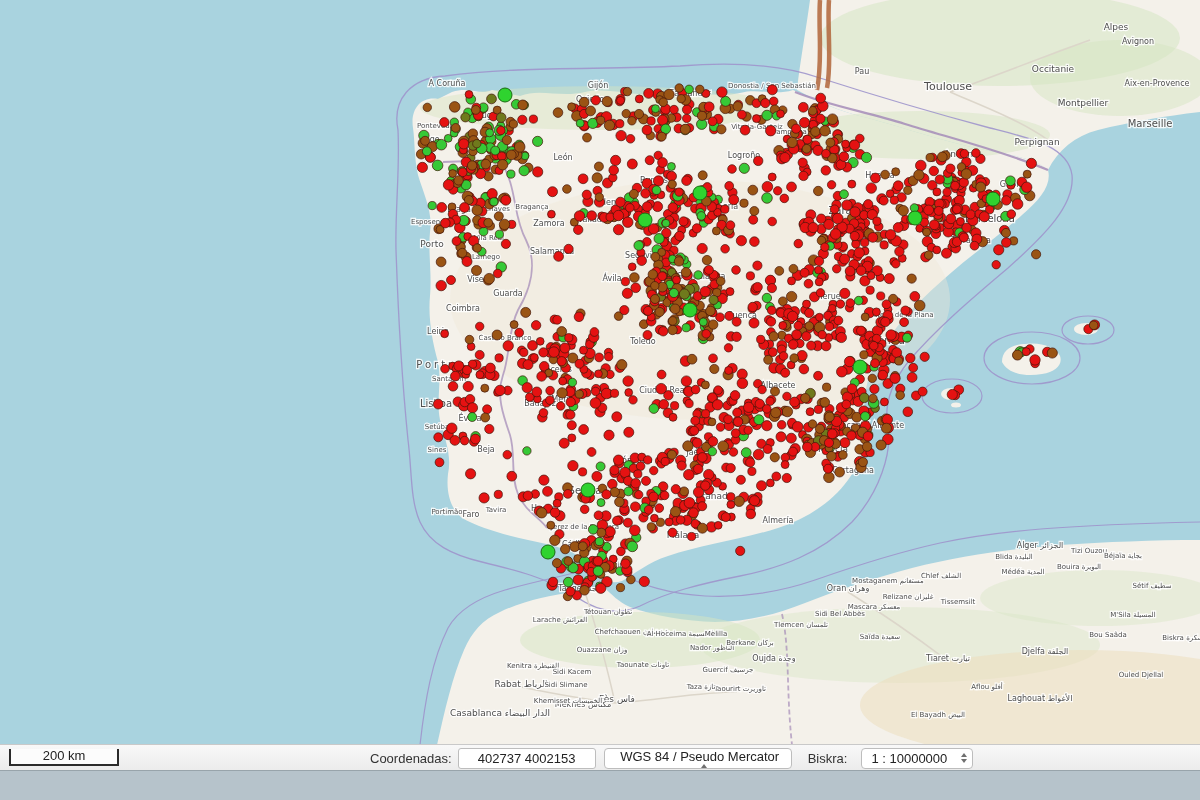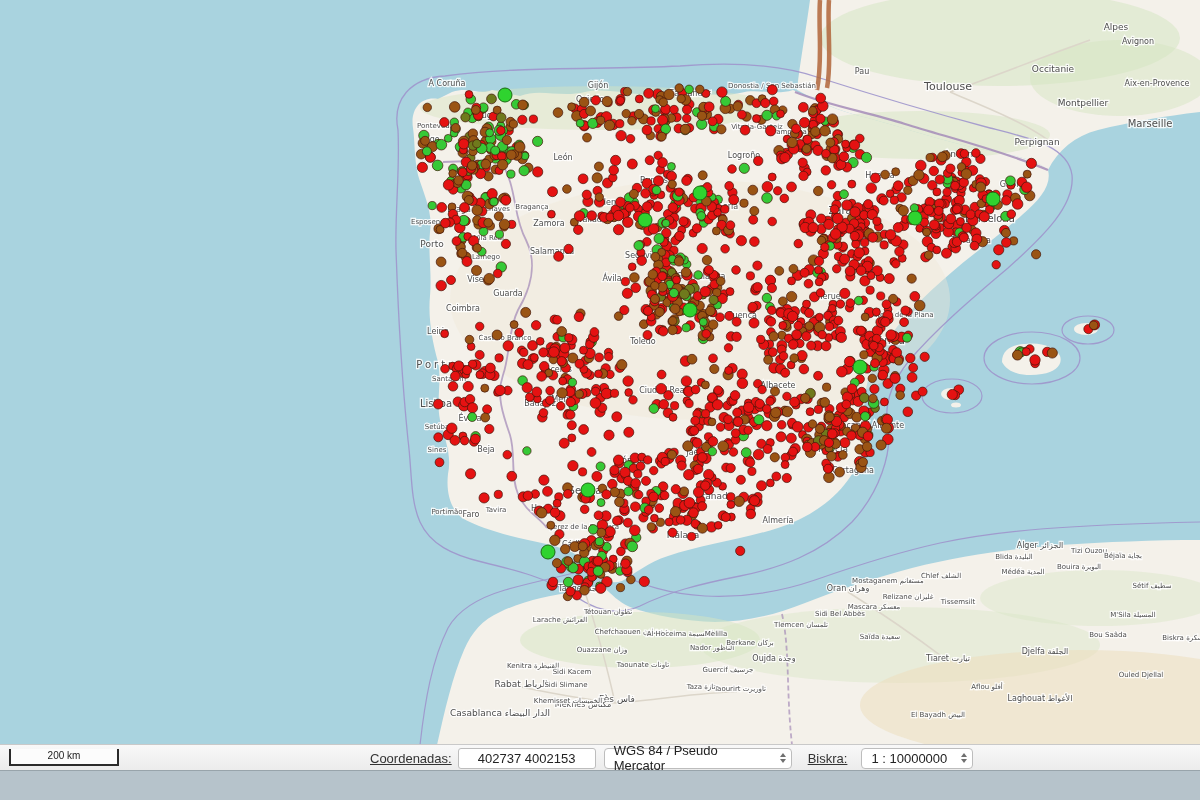--- a/index.html
+++ b/index.html
@@ -7,30 +7,30 @@
   .map{position:absolute;top:0;left:0;width:1200px;height:744px;background:#a9d3df;}
   .map svg{display:block;}
   #labels-layer text{paint-order:stroke;stroke:rgba(255,255,255,.85);stroke-width:2.4px;
     font-family:"DejaVu Sans",sans-serif;fill:#4d4d4d;}
   #dots-layer circle{stroke:#43150a;stroke-width:.7;}
   #big-green-layer circle{stroke:#1b6b12;stroke-width:1;}
   .statusbar{position:absolute;top:744px;left:0;width:1200px;height:26px;box-sizing:border-box;
     background:linear-gradient(#f8f8f8,#ececec);border-top:1px solid #c9c9c9;}
   .scalebar{position:absolute;left:9px;top:4px;width:106px;height:15px;
     border-left:2px solid #2b2b2b;border-right:2px solid #2b2b2b;border-bottom:2px solid #2b2b2b;
-    background:#fcfcfc;font-size:10px;color:#222;text-align:center;line-height:14px;}
+    background:#fcfcfc;font-size:13px;color:#222;text-align:center;line-height:14px;}
   .sb-group{position:absolute;left:370px;top:0;height:26px;display:flex;align-items:center;
     font-size:13px;color:#333;}
-  .sb-label{margin-right:6px;white-space:nowrap;text-decoration:underline;}
+  .sb-label{margin-right:6px;white-space:nowrap;}
   .coords{width:132px;height:17px;border:1px solid #bdbdbd;border-radius:3px;text-align:center;
     font-size:13px;color:#222;background:#fff;outline:none;font-family:"Liberation Sans",sans-serif;}
   .combo{height:19px;background:#fff;border:1px solid #bdbdbd;border-radius:4px;display:flex;
     align-items:center;justify-content:space-between;padding:0 5px 0 9px;font-size:13px;color:#222;
     margin-left:8px;box-sizing:content-box;cursor:default;}
-  .combo.crs{width:172px;}
+  .combo.crs{width:172px;flex-direction:column;}
   .combo.scale{width:96px;text-align:center;}
   .combo-arrows{display:flex;flex-direction:column;margin-left:8px;row-gap:2px;}
   .arr-up{width:0;height:0;border-left:3.5px solid transparent;border-right:3.5px solid transparent;
     border-bottom:4.5px solid #6f6f6f;}
   .arr-down{width:0;height:0;border-left:3.5px solid transparent;border-right:3.5px solid transparent;
     border-top:4.5px solid #6f6f6f;}
   .gap16{width:16px;}
   .below-bar{position:absolute;top:770px;left:0;width:1200px;height:30px;background:#b6c3cb;
     border-top:1px solid #98a4ab;box-sizing:border-box;}
 </style>

